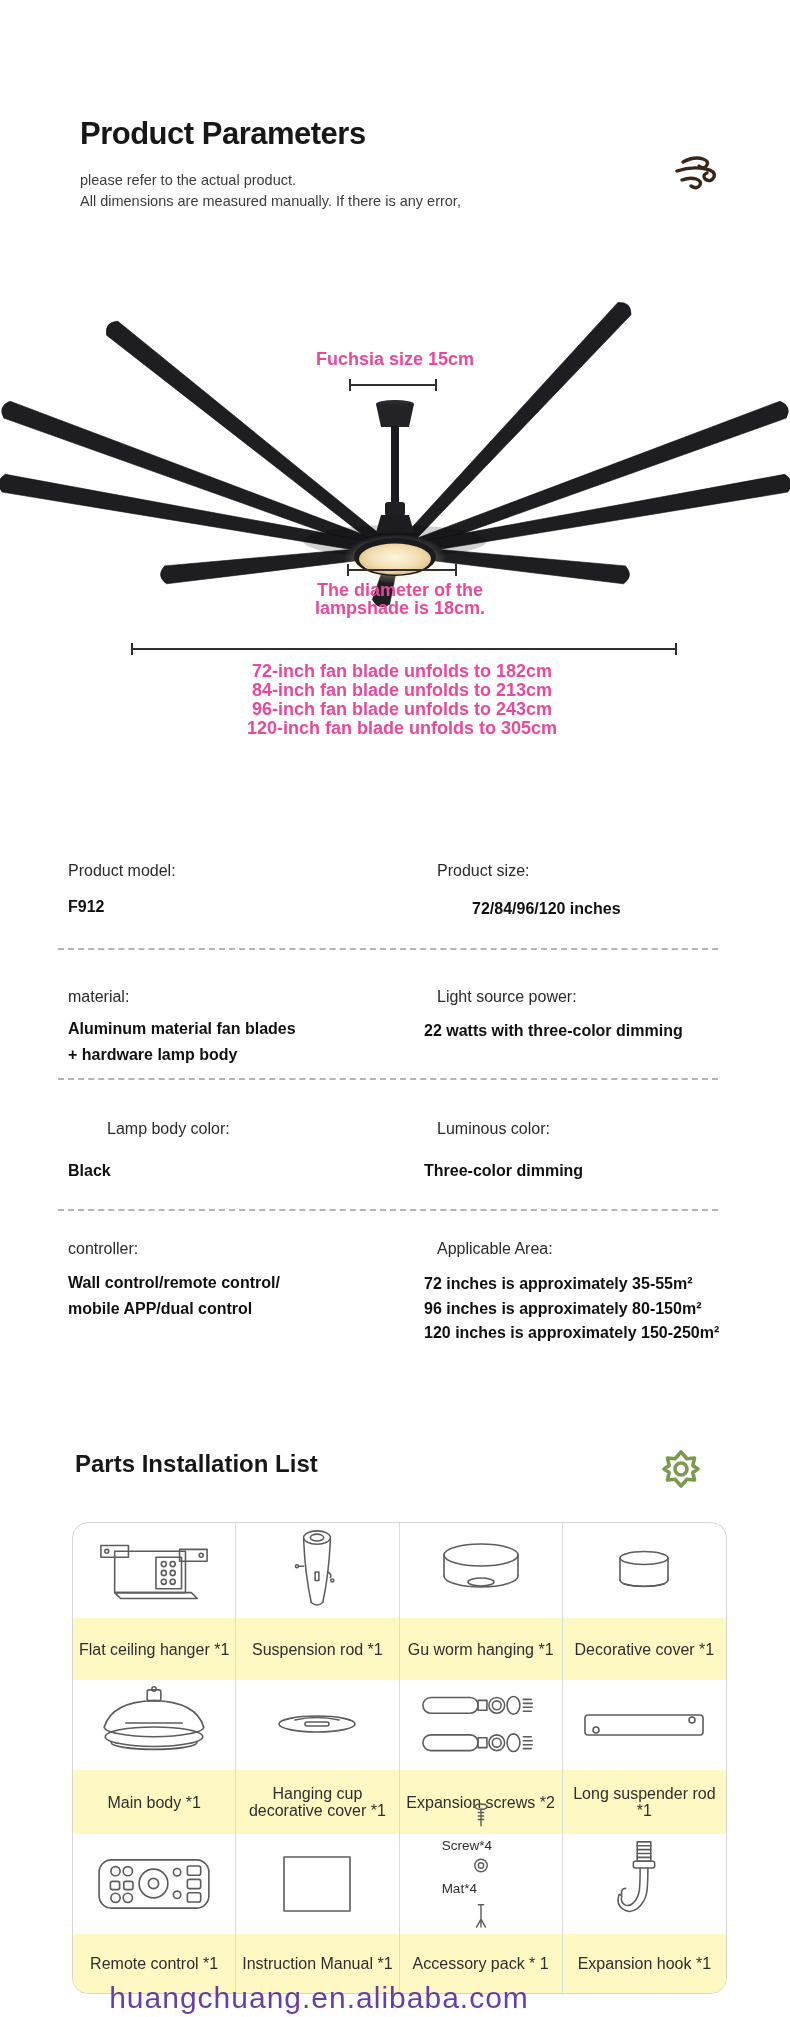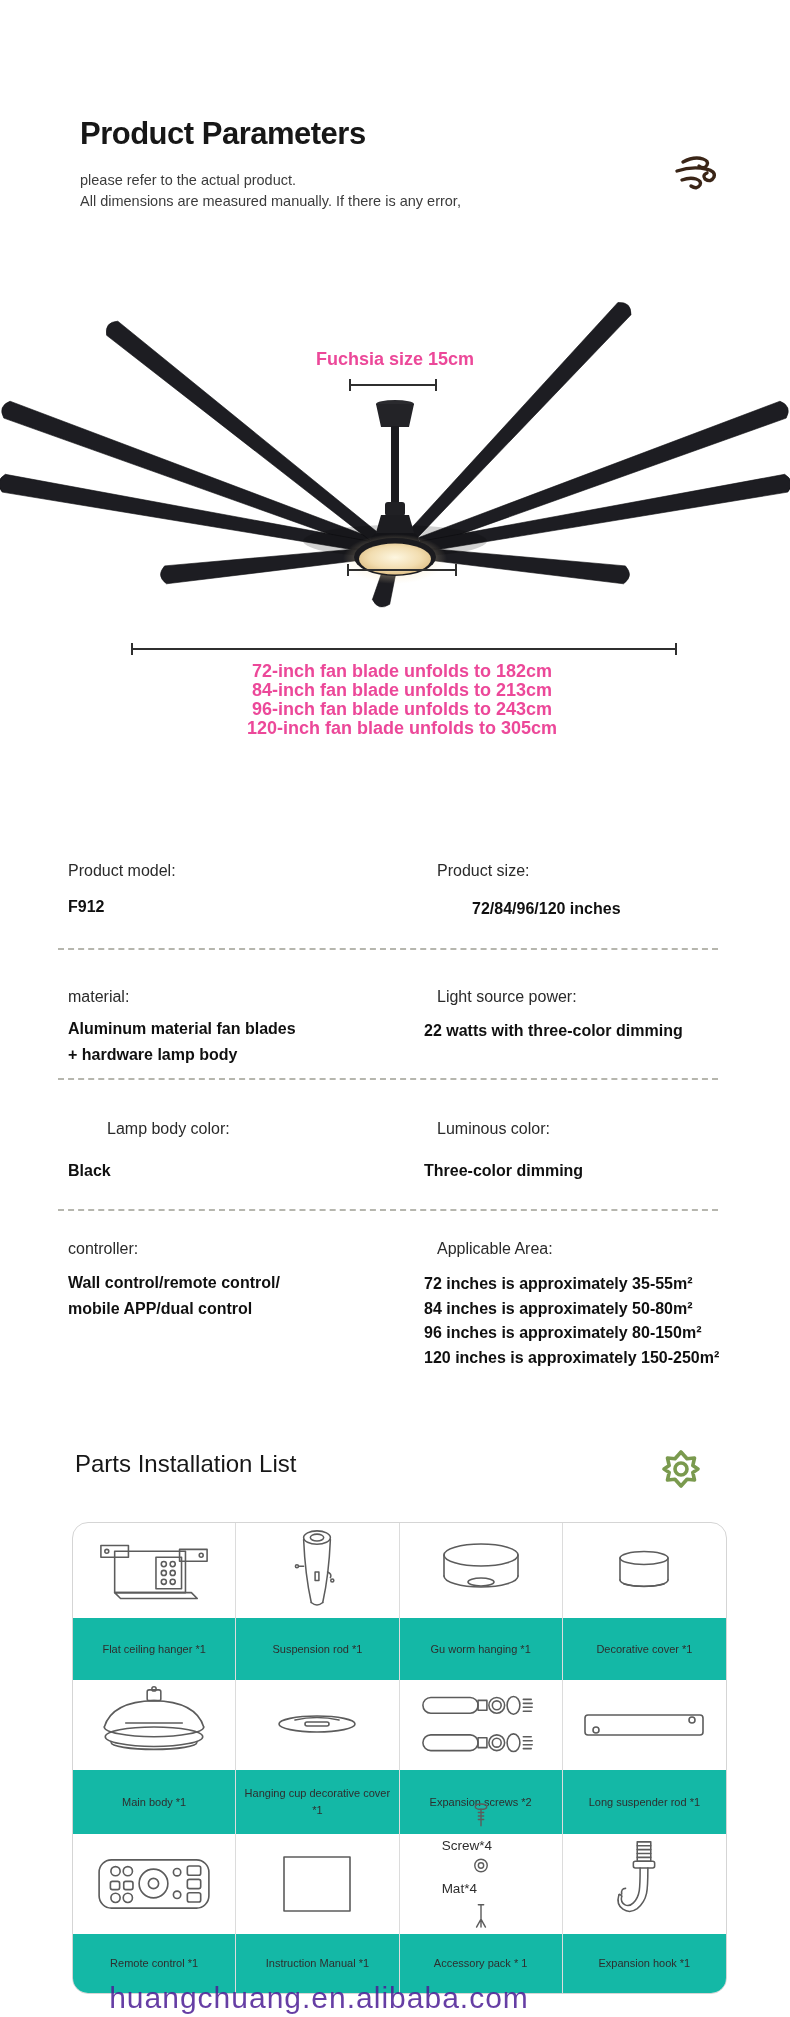--- a/index.html
+++ b/index.html
@@ -16,28 +16,28 @@
   .bracket{position:absolute;height:12px;border-left:2px solid #2f2f2f;border-right:2px solid #2f2f2f;}
   .bracket::before{content:"";position:absolute;left:0;top:5px;width:100%;border-top:2px solid #2f2f2f;}
 
   
   .spec-label{font-size:16px;color:#2a2a2a;}
   .spec-val{font-size:16px;font-weight:700;color:#101010;line-height:26px;}
   .spec-val.tight{line-height:24.5px;}
   .dots{position:absolute;left:58px;width:660px;border-top:2px dashed #b6b6ae;}
 
   
-  .parts-heading{font-size:24px;font-weight:400;color:#171717;}
+  .parts-heading{font-size:24px;font-weight:700;color:#171717;}
   .ptable{position:absolute;left:72px;top:1522px;width:653px;height:470px;
           border:1px solid #d5d5d5;border-radius:16px;overflow:hidden;background:#fff;
           display:grid;grid-template-columns:1fr 1fr 1fr 1fr;
           grid-template-rows:95px 62px 90px 64px 100px 59px;}
   .pcell{border-right:1px solid #dcdcdc;display:flex;align-items:center;justify-content:center;}
   .pcell.last{border-right:none;}
-  .plabel{background:#14b8a6;font-size:11px;color:#2e2e2e;text-align:center;line-height:17px;padding:0 5px;}
+  .plabel{background:#fef9c3;font-size:16px;color:#2e2e2e;text-align:center;line-height:17px;padding:0 5px;}
   .acc-rows{display:flex;flex-direction:column;gap:4px;align-items:flex-start;}
   .acc-row{display:flex;align-items:center;gap:7px;font-size:13.5px;color:#2d2d2d;line-height:15px;flex-direction:column;}
   .acc-row .txt{width:78px;text-align:left;}
 
   .watermark{position:absolute;left:0;width:638px;top:1981px;text-align:center;
              font-size:30px;color:#4c1d95;opacity:.85;letter-spacing:1px;}
 
   svg{display:block;}
   .lineart{stroke:#5c5c5c;stroke-width:1.6;fill:none;stroke-linecap:round;stroke-linejoin:round;}
 </style>
@@ -94,20 +94,24 @@
     <ellipse cx="395" cy="270" rx="31" ry="9" fill="#18181c"></ellipse>
     <ellipse cx="395" cy="281" rx="52" ry="25" fill="url(#glowGrad)"></ellipse>
     <ellipse cx="395" cy="279" rx="41" ry="19" fill="#1b1b1f"></ellipse>
     <ellipse cx="395" cy="281" rx="36" ry="15.5" fill="url(#lampGrad)"></ellipse>
   </svg>
 
   <div class="abs ann" style="left:290px;top:350px;width:210px;">Fuchsia size 15cm</div>
   <div class="bracket" style="left:349px;top:379px;width:84px;"></div>
 
   <div class="bracket" style="left:347px;top:564px;width:106px;"></div>
+  <div class="abs ann" style="left:300px;top:581px;width:200px;">
+    <div>The diameter of the</div>
+    <div>lampshade is 18cm.</div>
+  </div>
 
   <div class="bracket" style="left:131px;top:643px;width:542px;"></div>
   <div class="abs ann" style="left:200px;top:662px;width:404px;line-height:19px;">
     <div>72-inch fan blade unfolds to 182cm</div>
     <div>84-inch fan blade unfolds to 213cm</div>
     <div>96-inch fan blade unfolds to 243cm</div>
     <div>120-inch fan blade unfolds to 305cm</div>
   </div>
 
   <div class="abs spec-label" style="left:68px;top:862px;">Product model:</div>
@@ -132,21 +136,20 @@
   <div class="dots" style="top:1209px;"></div>
 
   <div class="abs spec-label" style="left:68px;top:1240px;">controller:</div>
   <div class="abs spec-val" style="left:68px;top:1270px;">
     <div>Wall control/remote control/</div>
     <div>mobile APP/dual control</div>
   </div>
   <div class="abs spec-label" style="left:437px;top:1240px;">Applicable Area:</div>
   <div class="abs spec-val tight" style="left:424px;top:1272px;">
     <div>72 inches is approximately 35-55m²</div>
-    <div>84 inches is approximately 50-80m²</div>
     <div>96 inches is approximately 80-150m²</div>
     <div>120 inches is approximately 150-250m²</div>
   </div>
 
   <div class="abs parts-heading" style="left:75px;top:1450px;">Parts Installation List</div>
   <span class="abs" style="left:658px;top:1446px;">
     <svg width="46" height="46" viewBox="-23 -23 46 46" fill="none" stroke="#7a9a4e" stroke-width="3.6" stroke-linejoin="round">
       <polygon points="0,-17 6,-10.2 13.5,-11 11.8,-3.4 17,0 11.8,3.4 13.5,11 6,10.2 0,17 -6,10.2 -13.5,11 -11.8,3.4 -17,0 -11.8,-3.4 -13.5,-11 -6,-10.2"></polygon>
       <circle cx="0" cy="0" r="6"></circle>
     </svg>

